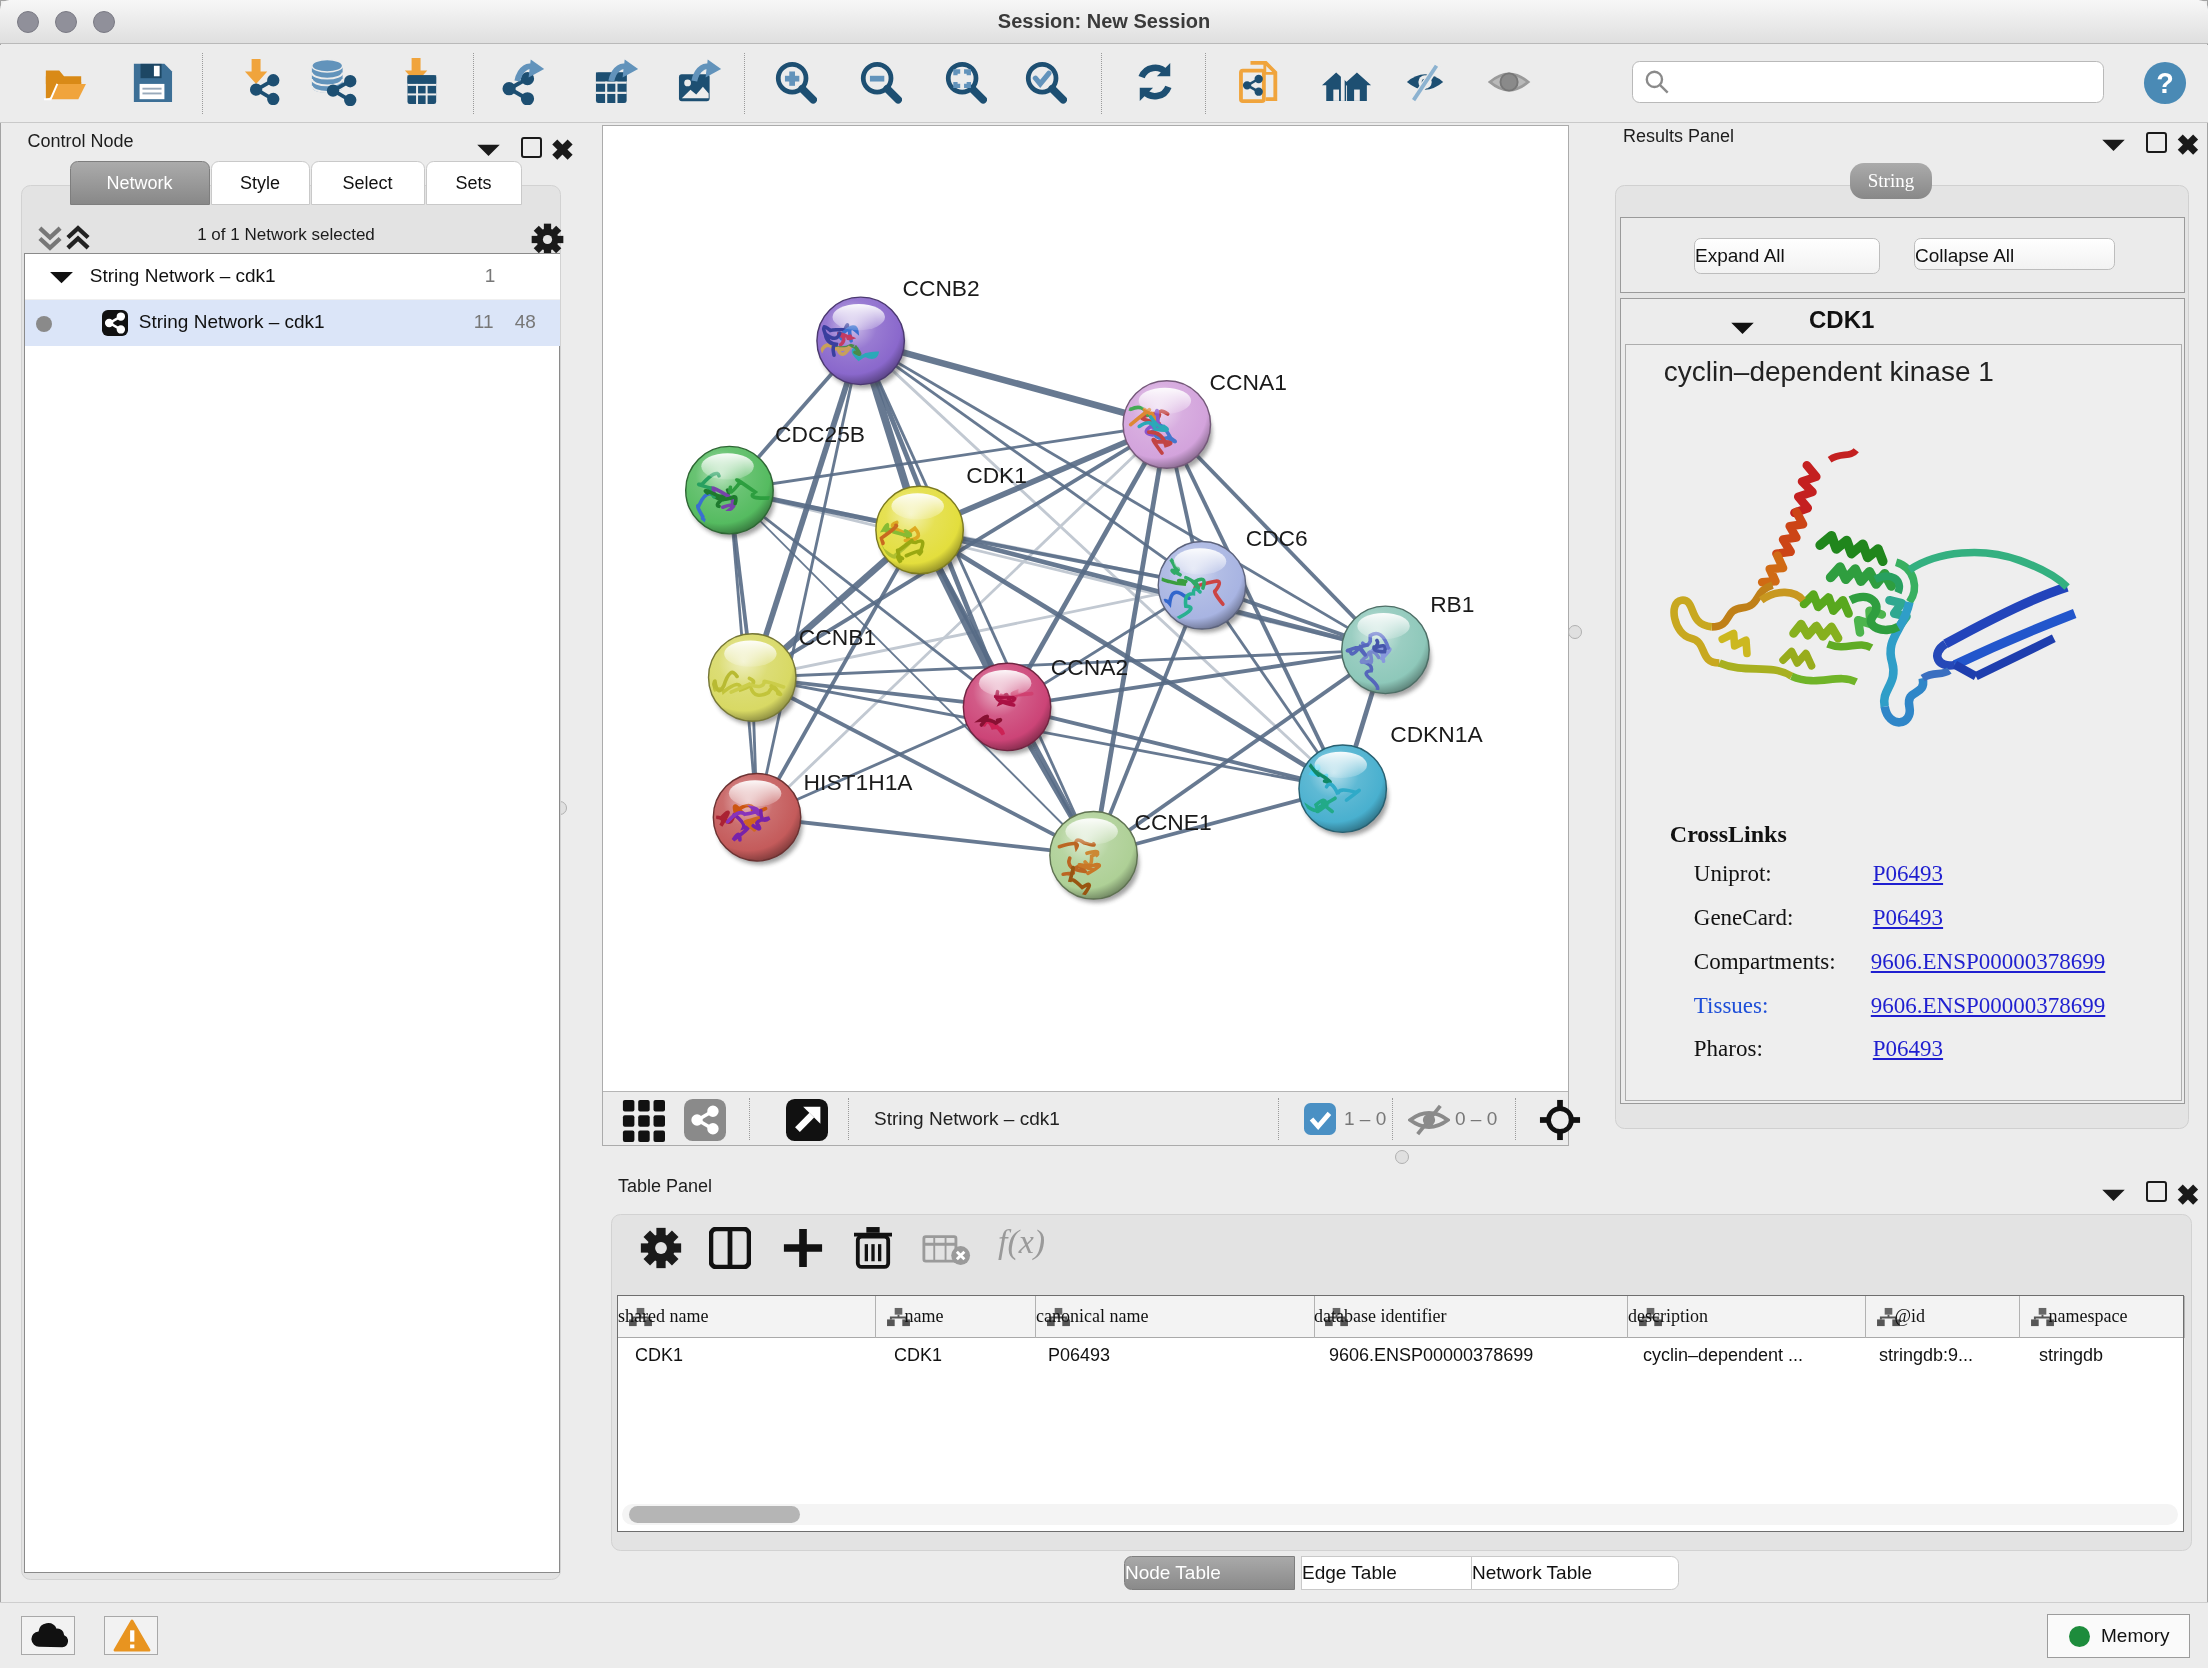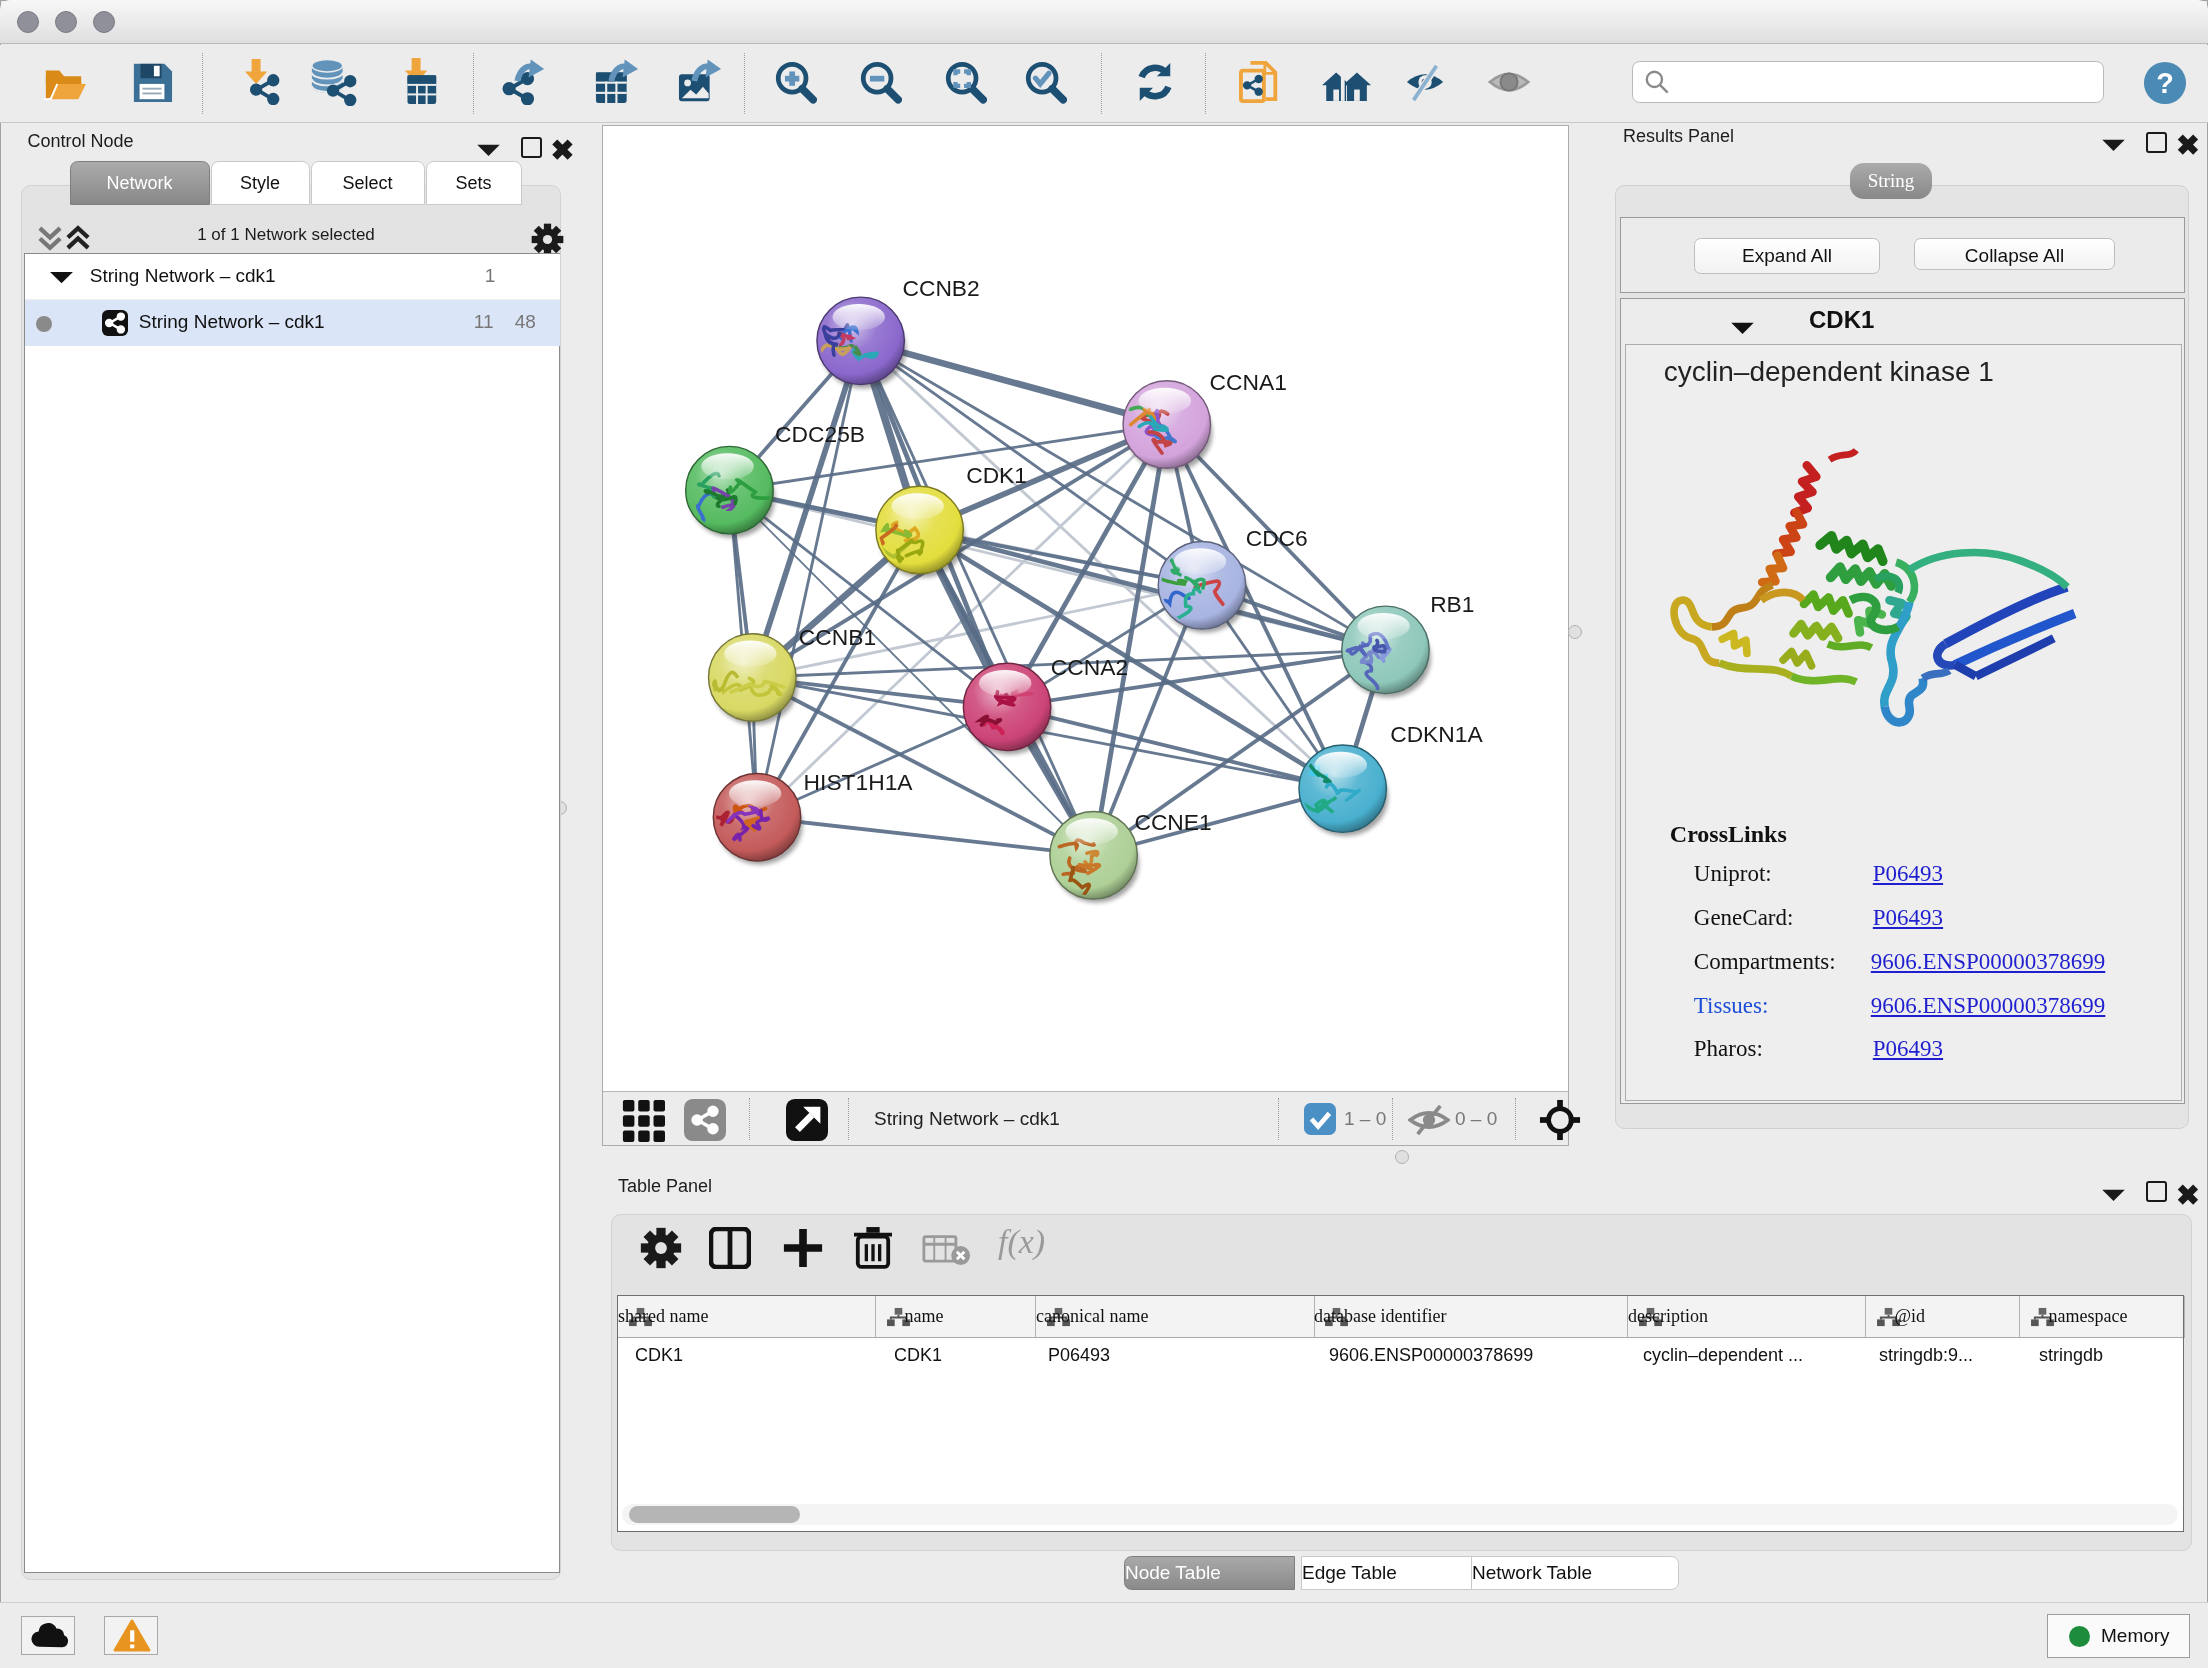--- a/index.html
+++ b/index.html
@@ -19,41 +19,42 @@
 #cplist{z-index:2;left:14.3px;top:127px;width:536px;height:1320px;background:#fff;border:1px solid #8a8a8a;}
 .selbar{z-index:2;font-size:17px;color:#1c1c1c;}
 .lrow{font-size:19px;color:#111;}
 
 #netview{left:602px;top:125px;width:967px;height:1021px;background:#fff;border:1px solid #ababab;}
 #nettb{left:0;bottom:0;width:100%;height:54px;background:#ececec;border-top:1px solid #b5b5b5;}
 
 #rpanel{left:1580px;top:125px;width:621px;height:1029px;}
 #rpsub{left:35px;top:60px;width:574px;height:944px;background:#e4e4e4;border:1px solid #d0d0d0;border-radius:9.5px;}
 .rbox{border:1px solid #9a9a9a;background:#ebebeb;}
-.btn{background:linear-gradient(#ffffff,#f2f2f2);border:1px solid #bdbdbd;border-radius:6.7px;font-size:19px;text-align:center;color:#111;}
+.btn{background:linear-gradient(#ffffff,#f2f2f2);border:1px solid #bdbdbd;border-radius:6.7px;font-size:19px;text-align:left;color:#111;}
 .serif{font-family:"Liberation Serif",serif;}
 a.lnk{color:#1f1fd0;text-decoration:underline;font-family:"Liberation Serif",serif;font-size:23px;}
 
 #tpanel{left:599px;top:1168px;width:1602px;height:430px;}
 #tpsub{left:12.4px;top:46px;width:1581px;height:337px;background:#e3e3e3;border:1px solid #d2d2d2;border-radius:9.5px;}
 #ttable{left:18px;top:127px;width:1567px;height:237px;background:#fff;border:1.9px solid #6e6e6e;}
 #thead{left:0;top:0;width:100%;height:42px;background:#f3f3f3;border-bottom:1px solid #a9a9a9;}
 .hcell{top:0;height:42px;border-right:1px solid #b2b2b2;font-size:18px;color:#111;}
 .hlabel{top:9.5px;width:100%;font-family:Liberation Serif, serif;}
 .dcell{top:49px;font-size:18px;color:#111;}
 .btab{height:34px;font-size:19px;text-align:left;line-height:32px;background:#fff;border:1px solid #c9c9c9;color:#111;}
 #statusbar{left:0;top:1602px;width:2208px;height:67px;background:#ececec;border-top:1px solid #cecece;}
 .sbtn{top:13.3px;width:54px;height:39px;background:#f2f2f2;border:1px solid #a8a8a8;}
 #membtn{left:2047px;top:11.4px;width:143px;height:44px;background:#fafafa;border:1.9px solid #9c9c9c;font-size:19px;color:#111;}
 .grip{width:14.3px;height:14.3px;border-radius:50%;background:#e0e0e0;border:1px solid #b0b0b0;}
 </style></head><body>
 <div class="abs" id="titlebar">
     <div class="abs tl" style="left:17px;"></div>
     <div class="abs tl" style="left:55px;"></div>
     <div class="abs tl" style="left:93px;"></div>
+    <div class="abs" id="title">Session: New Session</div>
   </div>
 <div class="abs" id="toolbar">
     <div class="abs ticon" style="left:42px;top:16px;"><svg width="44" height="42" viewBox="0 0 46 44" style="">
         <path d="M4,10 h14 l5,6 h18 v8 h-37 z" fill="#d98a17"></path>
         <path d="M4,40 v-24 h14 l5,6 h18 v4 z" fill="#d98a17"></path>
         <path d="M9,40 l7-16 h30 l-8,16 z" fill="#f0a43c"></path>
         <path d="M2,40 h7 l7-16" stroke="#fff" stroke-width="2" fill="none"></path>
       </svg></div>
     <div class="abs ticon" style="left:131px;top:16px;"><svg width="42" height="42" viewBox="0 0 44 44" style="">
         <path d="M3,3 h32 l8,8 v32 h-40 z" fill="#3c6f96"></path>

